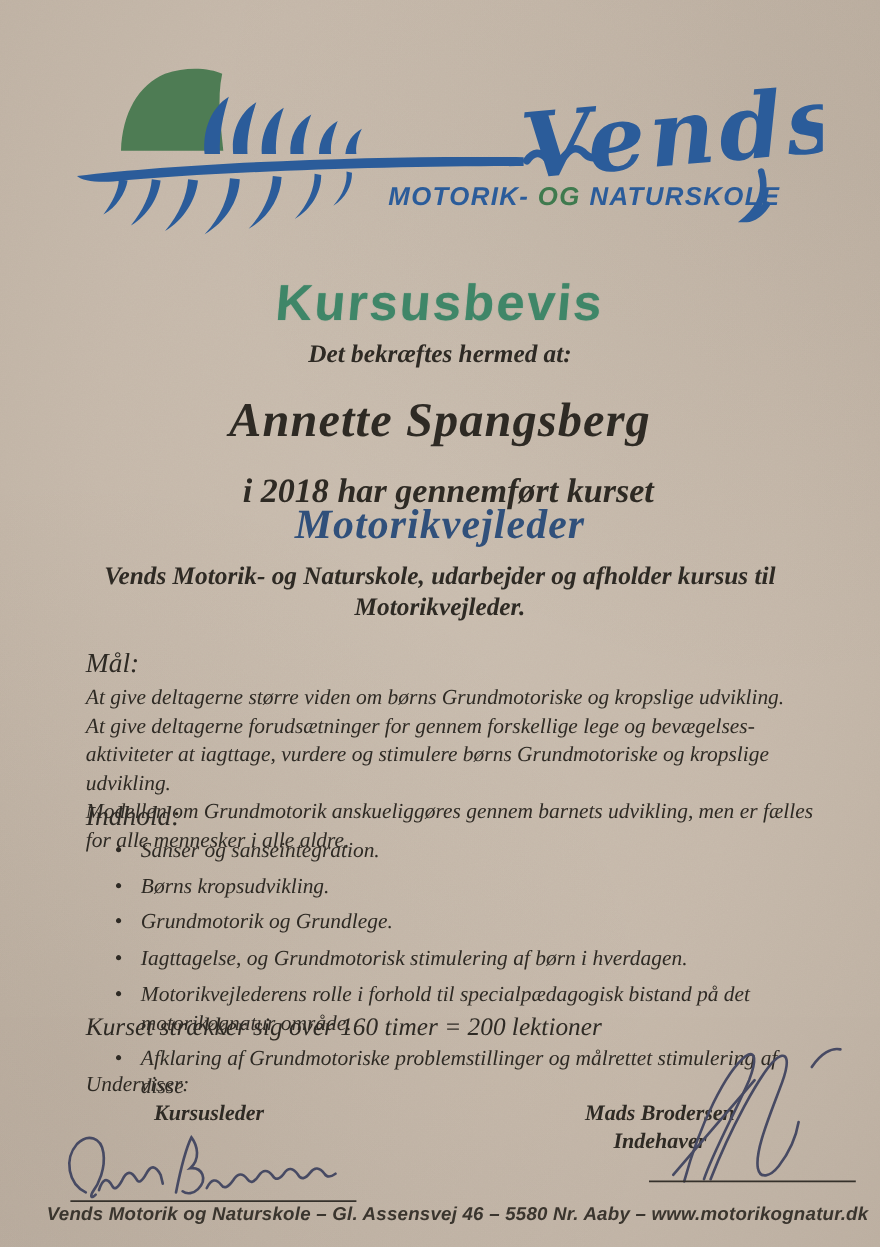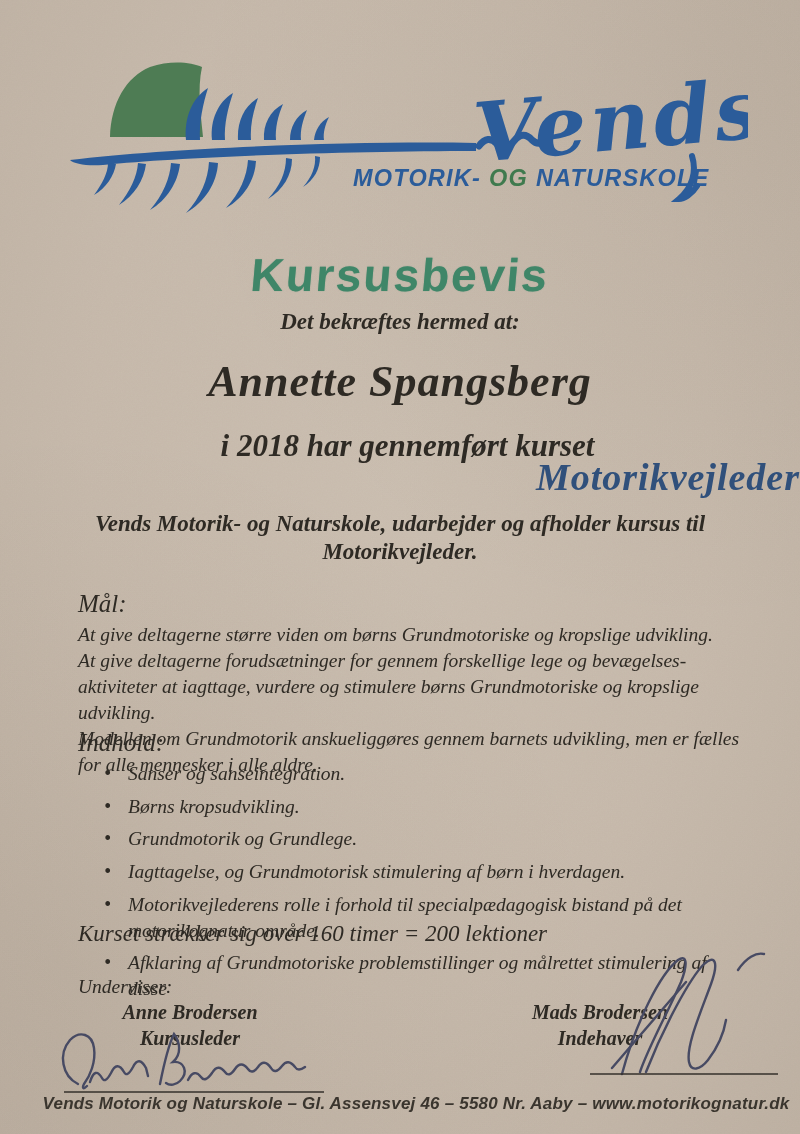--- a/index.html
+++ b/index.html
@@ -27,21 +27,21 @@
   .title{
     top:248px;
     font-family:"Liberation Sans", sans-serif;
     font-weight:bold; font-size:46px; letter-spacing:2px;
     transform:skewX(-5deg);
     text-shadow:0 0 1px rgba(62,132,103,.55);
   }
   .confirm{ top:309px; font-size:23px; font-weight:bold; font-style:italic; }
   .name{ top:356px; font-size:44px; font-weight:bold; font-style:italic; letter-spacing:1px; }
   .completion{ top:428px; font-size:31px; font-weight:bold; font-style:italic;padding-left:15px; }
-  .course{ top:455px; font-size:38px; font-weight:bold; font-style:italic; letter-spacing:1px;text-align:right; }
+  .course{ top:455px; font-size:38px; font-weight:bold; font-style:italic; letter-spacing:1px; }
   .issuer{ top:510px; font-size:23px; font-weight:bold; font-style:italic; line-height:1.22; }
   .issuer span{ display:block; }
   .section{ position:absolute; left:78px; width:680px; font-style:italic; }
   .goals{ top:590px; }
   .section h2{ font-size:25px; font-weight:normal; font-style:italic; margin-bottom:4px; }
   .goal-paragraphs p{ font-size:19.5px; line-height:1.33; }
   .indhold{ top:729px; }
   .indhold ul{ list-style:none; margin-top:4px; }
   .indhold li{
     position:relative; font-size:19.5px; line-height:1.32;
@@ -164,21 +164,20 @@
 
         <li>Afklaring af Grundmotoriske problemstillinger og målrettet stimulering af disse</li>
       </ul>
   </div>
 
   <div class="duration">Kurset strækker sig over 160 timer = 200 lektioner</div>
 
   <div class="underviser">Underviser:</div>
 
   <div class="sig-names sig-left-names">
-    <span>Anne Brodersen</span>
     <span>Kursusleder</span>
   </div>
   <div class="sig-names sig-right-names">
     <span>Mads Brodersen</span>
     <span>Indehaver</span>
   </div>
 
   <svg class="sig-svg sig-svg-left" width="290" height="78" viewBox="0 0 290 78">
     <g fill="none" stroke="#474a63" stroke-width="2.4" stroke-linecap="round">
       <path d="M22,58 C6,50 2,28 14,14 C24,4 36,8 38,22 C40,36 34,50 28,58 C26,62 27,64 31,60"></path>

